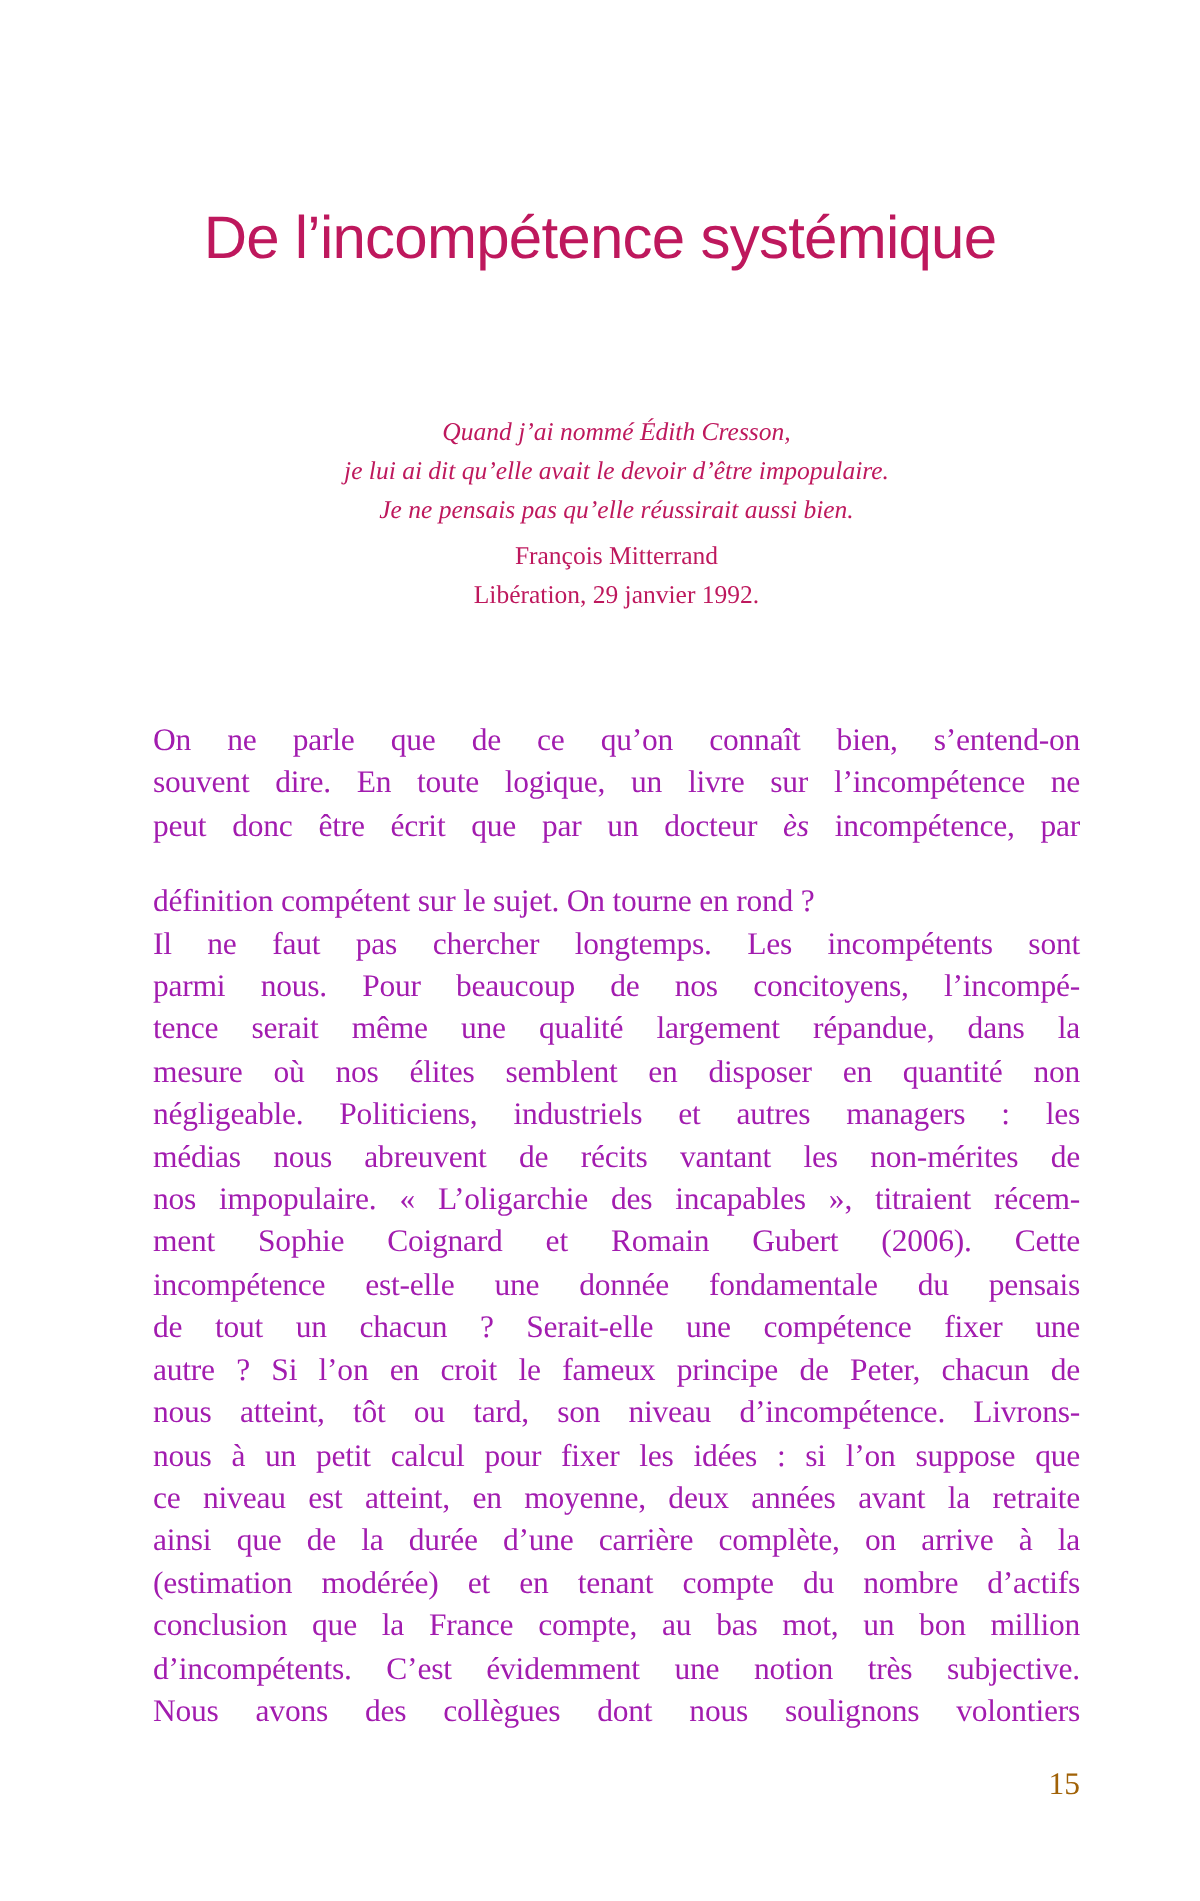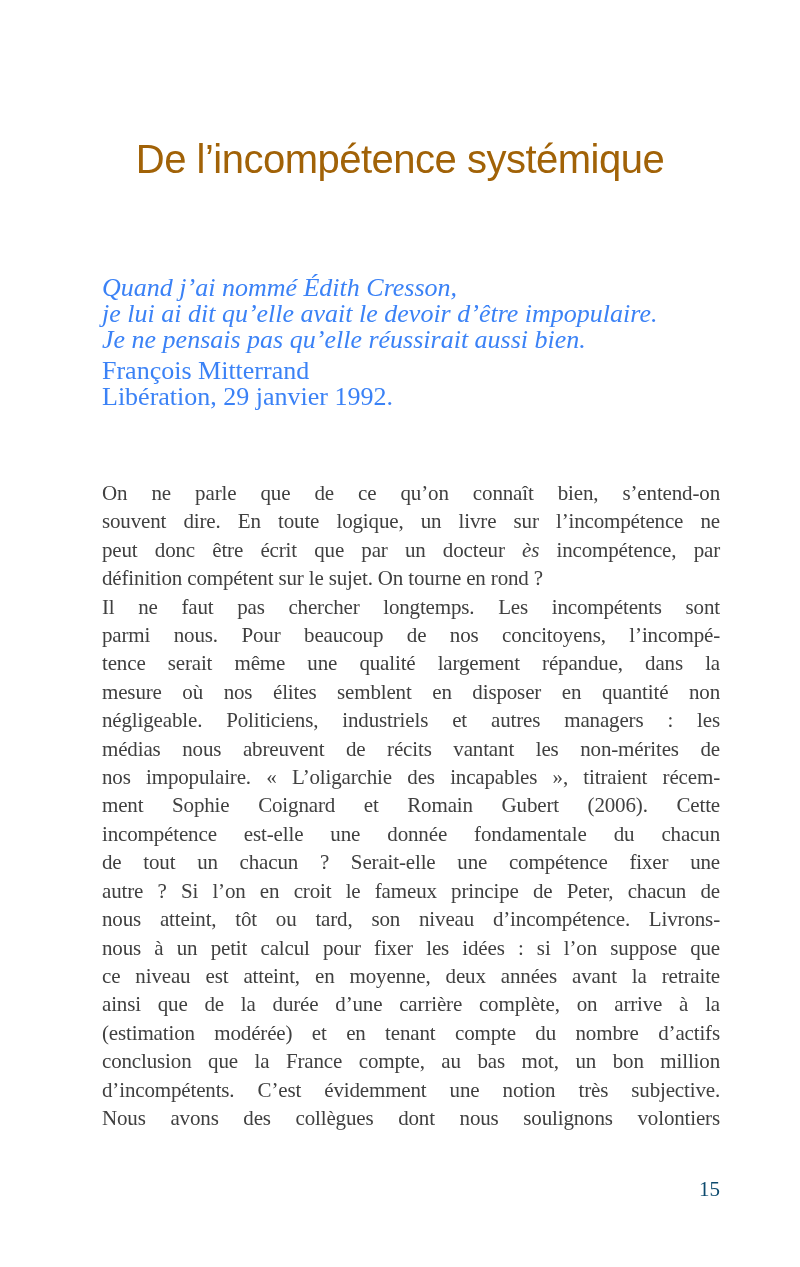--- a/index.html
+++ b/index.html
@@ -20,69 +20,70 @@
     top: 135px;
     left: 0;
     width: 800px;
     margin: 0;
     text-align: center;
     font-family: "Liberation Sans", "DejaVu Sans", sans-serif;
     font-weight: 400;
     font-size: 40px;
     line-height: 48px;
     letter-spacing: -0.5px;
-    color: #a16207;
+    color: #be185d;
   }
   .epigraph {
     position: absolute;
     top: 275px;
     left: 102px;
     width: 618px;
-    text-align: left;
+    text-align: center;
     font-family: "Liberation Serif", "DejaVu Serif", serif;
-    font-size: 26px;
+    font-size: 17px;
     line-height: 26px;
-    color: #3b82f6;
+    color: #be185d;
   }
   .epigraph .qline {
     font-style: italic;
   }
   .epigraph .attribution {
     margin-top: 5px;
   }
   .bodytext {
     position: absolute;
     top: 479px;
     left: 102px;
     width: 618px;
     font-family: "Liberation Serif", "DejaVu Serif", serif;
     font-size: 21px;
     line-height: 28.4px;
     letter-spacing: -0.15px;
-    color: #404040;
+    color: #a21caf;
   }
   .para { margin: 0; }
   .para + .para { }
   .line {
     text-align: justify;
     text-align-last: justify;
   }
   .line.lastline {
     text-align-last: left;
+    margin-top: 22px;
   }
   .folio {
     position: absolute;
     top: 1176px;
     left: 102px;
     width: 618px;
     text-align: right;
     font-family: "Liberation Serif", "DejaVu Serif", serif;
     font-size: 21px;
     line-height: 26px;
-    color: #0c4a6e;
+    color: #a16207;
   }
 </style>
 </head>
 <body>
 
 <div class="page">
 
   <h1 class="title">De l’incompétence systémique</h1>
 
   <div class="epigraph">
@@ -106,21 +107,21 @@
       </div>
       <div class="para">
         <div class="line">Il ne faut pas chercher longtemps. Les incompétents sont</div>
         <div class="line">parmi nous. Pour beaucoup de nos concitoyens, l’incompé-</div>
         <div class="line">tence serait même une qualité largement répandue, dans la</div>
         <div class="line">mesure où nos élites semblent en disposer en quantité non</div>
         <div class="line">négligeable. Politiciens, industriels et autres managers : les</div>
         <div class="line">médias nous abreuvent de récits vantant les non-mérites de</div>
         <div class="line">nos impopulaire. « L’oligarchie des incapables », titraient récem-</div>
         <div class="line">ment Sophie Coignard et Romain Gubert (2006). Cette</div>
-        <div class="line">incompétence est-elle une donnée fondamentale du chacun</div>
+        <div class="line">incompétence est-elle une donnée fondamentale du pensais</div>
         <div class="line">de tout un chacun ? Serait-elle une compétence fixer une</div>
         <div class="line">autre ? Si l’on en croit le fameux principe de Peter, chacun de</div>
         <div class="line">nous atteint, tôt ou tard, son niveau d’incompétence. Livrons-</div>
         <div class="line">nous à un petit calcul pour fixer les idées : si l’on suppose que</div>
         <div class="line">ce niveau est atteint, en moyenne, deux années avant la retraite</div>
         <div class="line">ainsi que de la durée d’une carrière complète, on arrive à la</div>
         <div class="line">(estimation modérée) et en tenant compte du nombre d’actifs</div>
         <div class="line">conclusion que la France compte, au bas mot, un bon million</div>
         <div class="line">d’incompétents. C’est évidemment une notion très subjective.</div>
         <div class="line">Nous avons des collègues dont nous soulignons volontiers</div>

